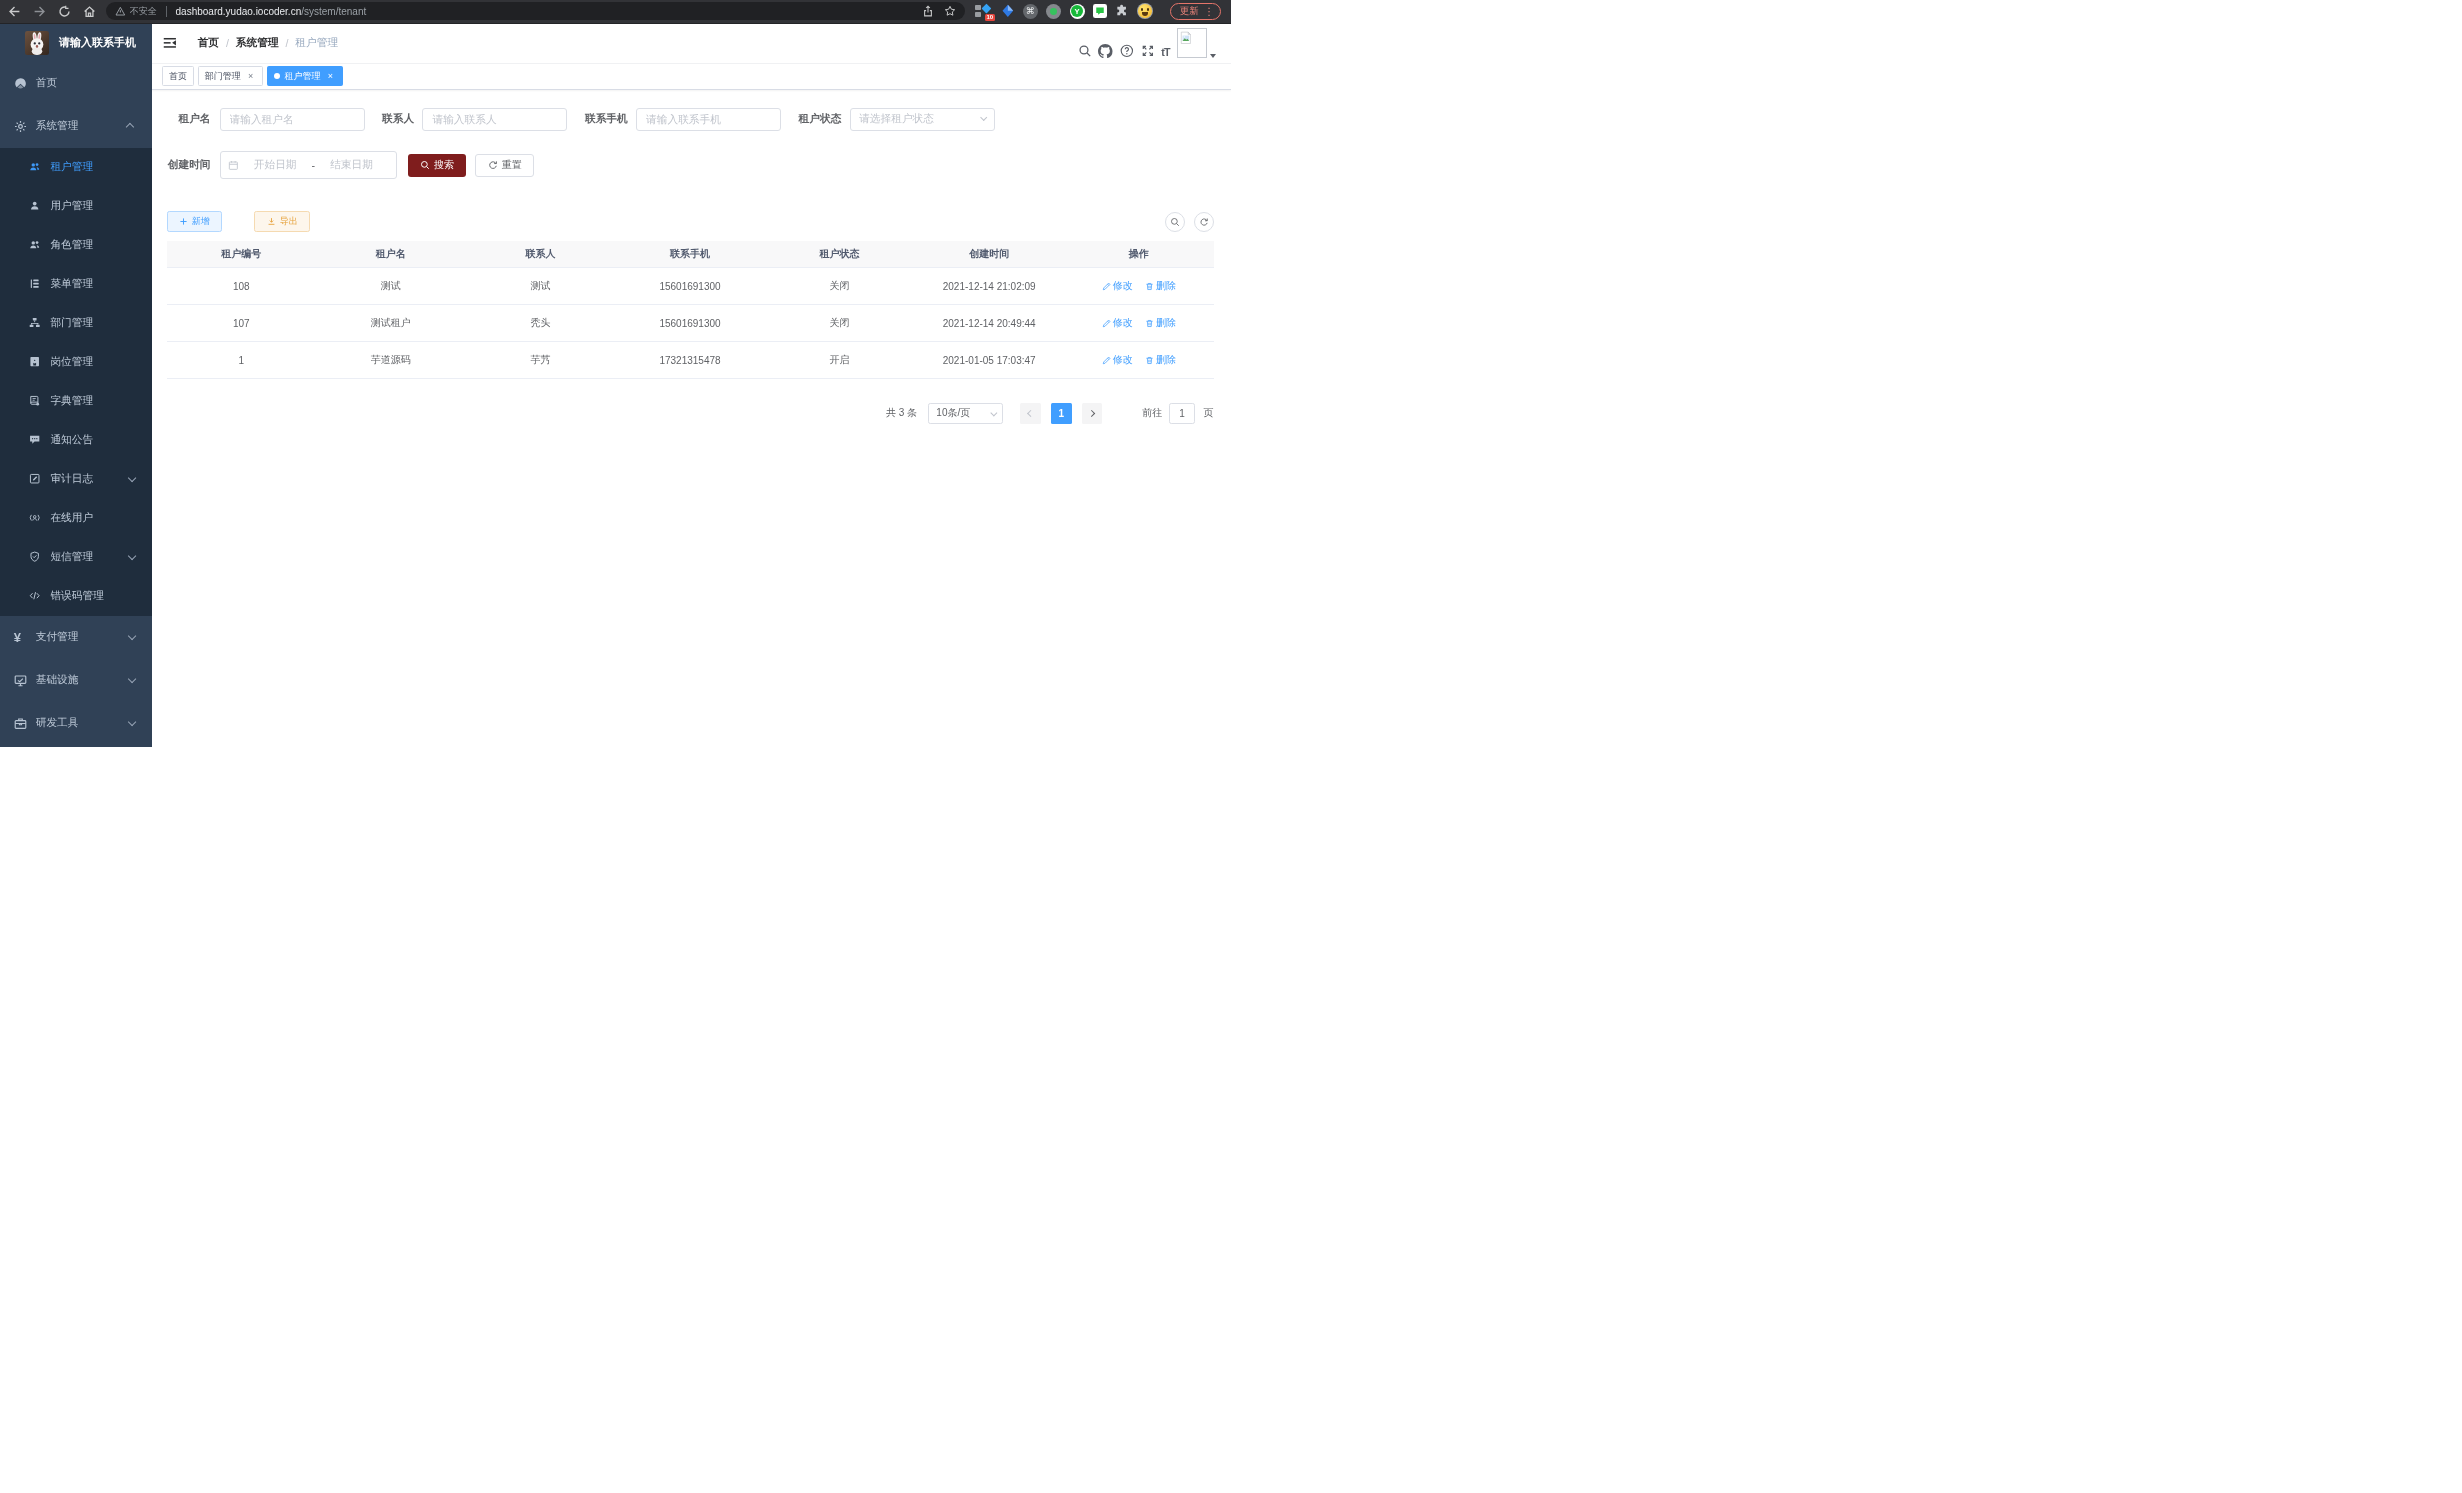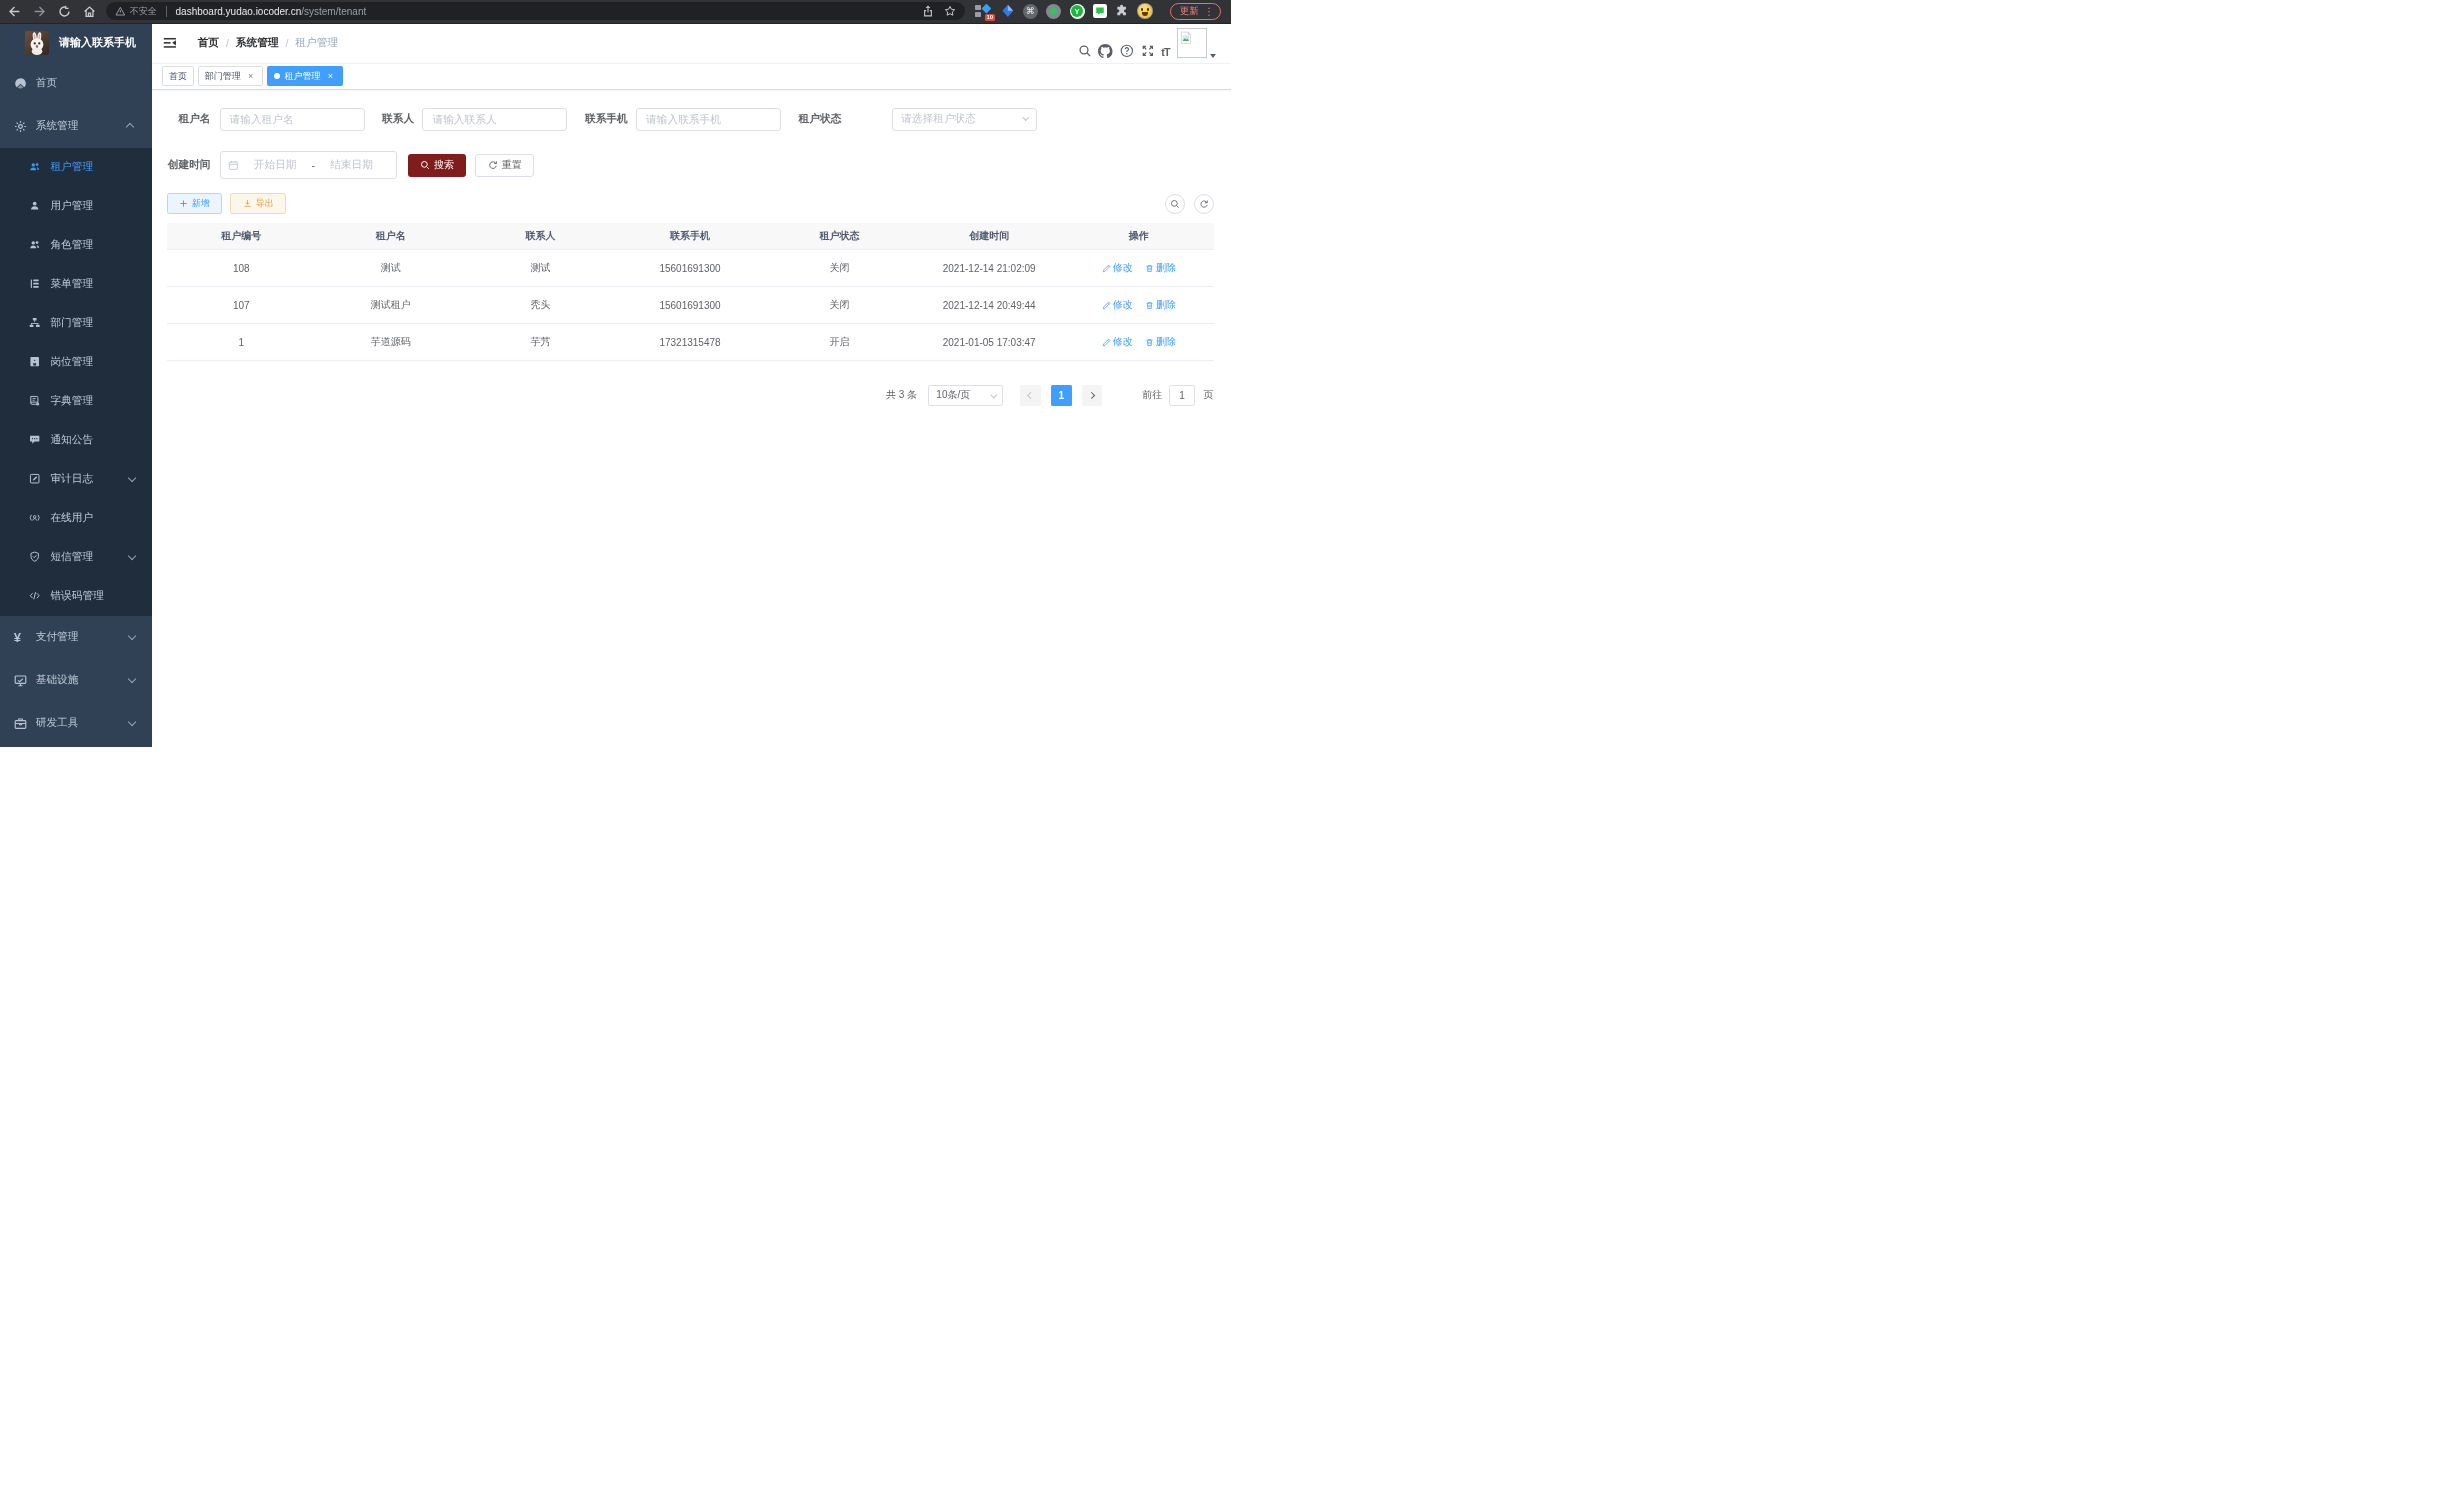--- a/index.html
+++ b/index.html
@@ -90,32 +90,32 @@
   .filter-row { display:flex; align-items:center; }
   .filter-row.second { margin-top:20.6px; }
   .fi { display:flex; align-items:center; }
   .fi + .fi { margin-left:17.5px; }
   .lbl { font-weight:bold; color:#606266; margin-right:8.4px; white-space:nowrap; }
   .lbl.w { width:53px; text-align:right; margin-right:0; padding-right:9px; }
   .inp { width:145px; height:23px; border:0.8px solid #dcdfe6; border-radius:3px; padding:0 9px;
     font:inherit; color:#606266; outline:none; background:#fff; }
   .inp::placeholder { color:#c0c4cc; opacity:1; }
   .sel { width:145px; height:23px; border:0.8px solid #dcdfe6; border-radius:3px; background:#fff;
-    display:flex; align-items:center; justify-content:space-between; padding:0 8.4px; color:#c0c4cc; cursor:pointer;margin-left:42px; }
+    display:flex; align-items:center; justify-content:space-between; padding:0 8.4px; color:#c0c4cc; cursor:pointer; }
   .sel .chev2 { width:5.3px; height:5.3px; border-right:1px solid #c0c4cc; border-bottom:1px solid #c0c4cc;
     transform:rotate(45deg) translateY(-1.5px); }
   .date-box { width:177px; height:28px; border:0.8px solid #dcdfe6; border-radius:3px; background:#fff;
     display:flex; align-items:center; padding:0 7.6px; color:#c0c4cc; cursor:pointer; }
   .date-box .ph { flex:1; text-align:center; }
   .date-box .sep { color:#606266; }
   .btn { height:23px; border-radius:3px; border:0.8px solid transparent; display:inline-flex; align-items:center;
     gap:3.8px; font-size:10px; padding:0 11.4px; cursor:pointer; font-family:inherit; }
   .btn-primary { background:#7f1d1d; color:#fff; margin-left:11.4px; }
   .btn-plain { background:#fff; border-color:#dcdfe6; color:#606266; margin-left:9px; }
-  .action-row { margin-top:14px; display:flex; align-items:flex-end; }
+  .action-row { margin-top:32px; display:flex; align-items:flex-end;gap:24px; }
   .btn-mini { height:21px; border-radius:2.3px; font-size:9px; display:inline-flex; align-items:center; gap:3.8px;
     padding:0 11.4px; cursor:pointer; }
   .btn-add { background:#ecf5ff; border:0.8px solid #b3d8ff; color:#409eff; }
   .btn-export { background:#fdf6ec; border:0.8px solid #f5dab1; color:#e6a23c; margin-left:8.4px; }
   .mini-circles { margin-left:auto; display:flex; gap:9px; }
   .circ { width:20px; height:20px; border:0.8px solid #dcdfe6; border-radius:50%; background:#fff; color:#606266;
     display:flex; align-items:center; justify-content:center; cursor:pointer; }
 
   
   .table { margin-top:9px; }

